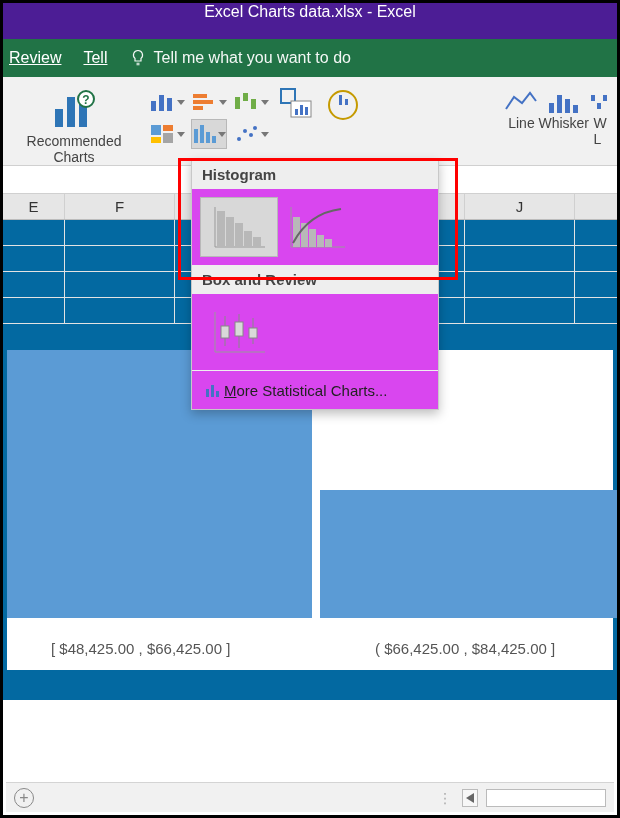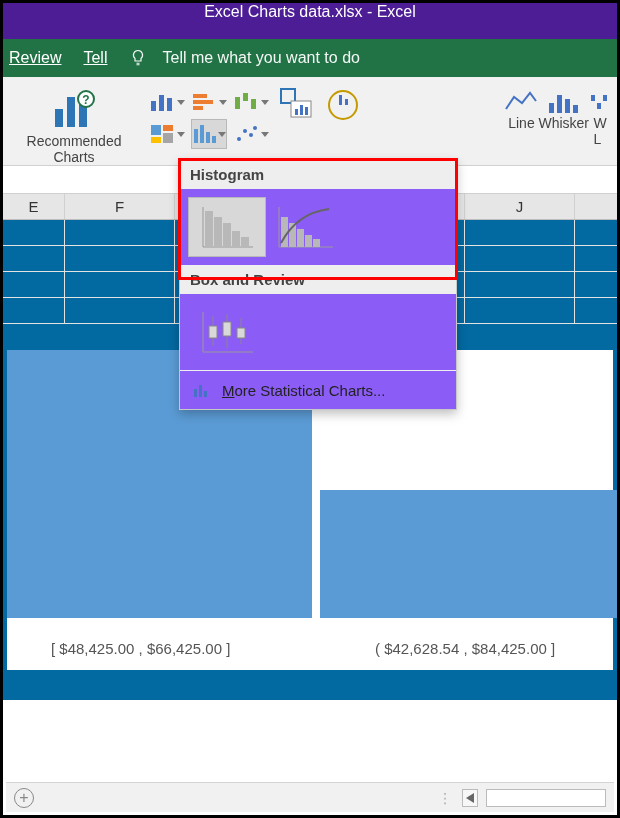--- a/index.html
+++ b/index.html
@@ -1,20 +1,20 @@
 <!DOCTYPE html>
 <html><head>
 <meta charset="utf-8">
 <style>
   * { box-sizing: border-box; margin: 0; padding: 0; font-family: "Segoe UI", Arial, sans-serif; }
   body { width: 620px; height: 818px; border: 3px solid #000; background: #fff; position: relative; overflow: hidden; }
   .titlebar { height: 36px; background: #4c1d95; color: #fff; display: flex; align-items: flex-start; justify-content: center; font-size: 16px; }
   .tabs { height: 38px; background: #217346; color: #fff; display: flex; align-items: center; gap: 22px; padding-left: 6px; font-size: 16px; }
   .tabs .tab { cursor: pointer; text-decoration: underline; }
-  .tellme { display: flex; align-items: center; gap: 15px; opacity: .95; }
+  .tellme { display: flex; align-items: center; gap: 6px; opacity: .95; }
   .ribbon { background: #f1f1f1; border-bottom: 1px solid #d0d0d0; padding: 6px 6px 0 6px; position: relative; }
   .ribbon-row { display: flex; align-items: flex-start; gap: 10px; }
   .big-btn { display: flex; flex-direction: column; align-items: center; width: 130px; padding-top: 4px; }
   .big-btn .lbl { font-size: 14px; color: #444; text-align: center; line-height: 1.15; margin-top: 2px; }
   .chart-grid { display: grid; grid-template-columns: repeat(3, 36px); grid-template-rows: repeat(2, 30px); gap: 2px 6px; margin-top: 4px; }
   .chart-grid .cell { display:flex; align-items:center; justify-content:center; }
   .mini-tri { width:0;height:0;border-left:4px solid transparent;border-right:4px solid transparent;border-top:5px solid #777; margin-left:2px; display:inline-block; vertical-align:middle;}
   .right-group { display:flex; margin-left:auto; padding-top:6px; }
   .right-item { display:flex; flex-direction:column; align-items:center; font-size:14px; color:#444; }
   .grp-label { font-size:13px; color:#666; text-align:center; }
@@ -29,27 +29,27 @@
   .blue-block { position:absolute; background:#5b9bd5; }
   .axis-label { position:absolute; font-size:15px; color:#555; }
   .statusbar { position:absolute; left:3px; right:3px; bottom:3px; height:30px; background:#f1f1f1; border-top:1px solid #d4d4d4; display:flex; align-items:center; padding:0 8px; gap:8px; }
   .plus-circle { width:20px; height:20px; border:1.5px solid #888; border-radius:50%; display:flex; align-items:center; justify-content:center; color:#888; font-size:16px; line-height:1; }
   .statusbar .spacer{flex:1;}
   .dots { color:#aaa; letter-spacing:2px; font-size:14px; }
   .scroll-left { width:16px; height:18px; border:1px solid #bbb; background:#f7f7f7; display:flex; align-items:center; justify-content:center; }
   .scroll-track { flex:0 0 120px; height:18px; border:1px solid #bbb; background:#fff; }
 
   
-  .chart-dropdown { position:absolute; left:176px; top:156px; width:278px; background:#8b5cf6; border:1px solid #c8c8c8; box-shadow:0 4px 10px rgba(0,0,0,.25); z-index:50; }
+  .chart-dropdown { position:absolute; left:188px; top:156px; width:248px; background:#d946ef; border:1px solid #c8c8c8; box-shadow:0 4px 10px rgba(0,0,0,.25); z-index:50; }
   .red-outline { position:absolute; left:175px; top:155px; width:280px; height:122px; border:3px solid #ff0000; z-index:60; pointer-events:none; }
   .dd-header { background:#eeeeee; font-weight:600; font-size:15px; color:#444; padding:6px 10px; }
   .dd-body { display:flex; gap:0; padding:8px 8px; }
   .dd-opt { width:78px; height:60px; display:flex; align-items:center; justify-content:center; border:1px solid transparent; }
   .dd-opt.selected { background:#d8d8d8; border:1px solid #b8b8b8; }
-  .dd-more { display:flex; align-items:center; gap:10px; padding:10px 12px; border-top:1px solid #eee; font-size:15px; color:#222; }
+  .dd-more { display:flex; align-items:center; padding:10px 12px; border-top:1px solid #eee; font-size:15px; color:#222; }
   .dd-more .u { text-decoration: underline; }
 
   svg { display:block; }
 </style>
 </head>
 <body>
 
 <div class="titlebar">
   <span>Excel Charts data.xlsx - Excel</span>
 </div>
@@ -268,21 +268,21 @@
       <div class="cell" style="flex:0 0 62px"></div>
       <div class="cell"></div>
       <div class="cell" style="flex:0 0 290px"></div>
       <div class="cell"></div>
     </div>
 
   <div class="chart-area">
     <div class="blue-block" style="left:0; top:0; width:305px; height:268px"></div>
     <div class="blue-block" style="left:313px; top:140px; width:305px; height:128px"></div>
     <div class="axis-label" style="left:44px; top:290px">[ $48,425.00 ,  $66,425.00 ]</div>
-    <div class="axis-label" style="left:368px; top:290px">( $42,628.54 ,  $84,425.00 ]</div>
+    <div class="axis-label" style="left:368px; top:290px">( $66,425.00 ,  $84,425.00 ]</div>
   </div>
 </div>
 
 <div class="statusbar">
   <div class="plus-circle">+</div>
   <div class="spacer"></div>
   <div class="dots">⋮</div>
   <div class="scroll-left">
     <svg width="8" height="10">
         <polygon points="8,0 0,5 8,10" fill="#666"></polygon>

